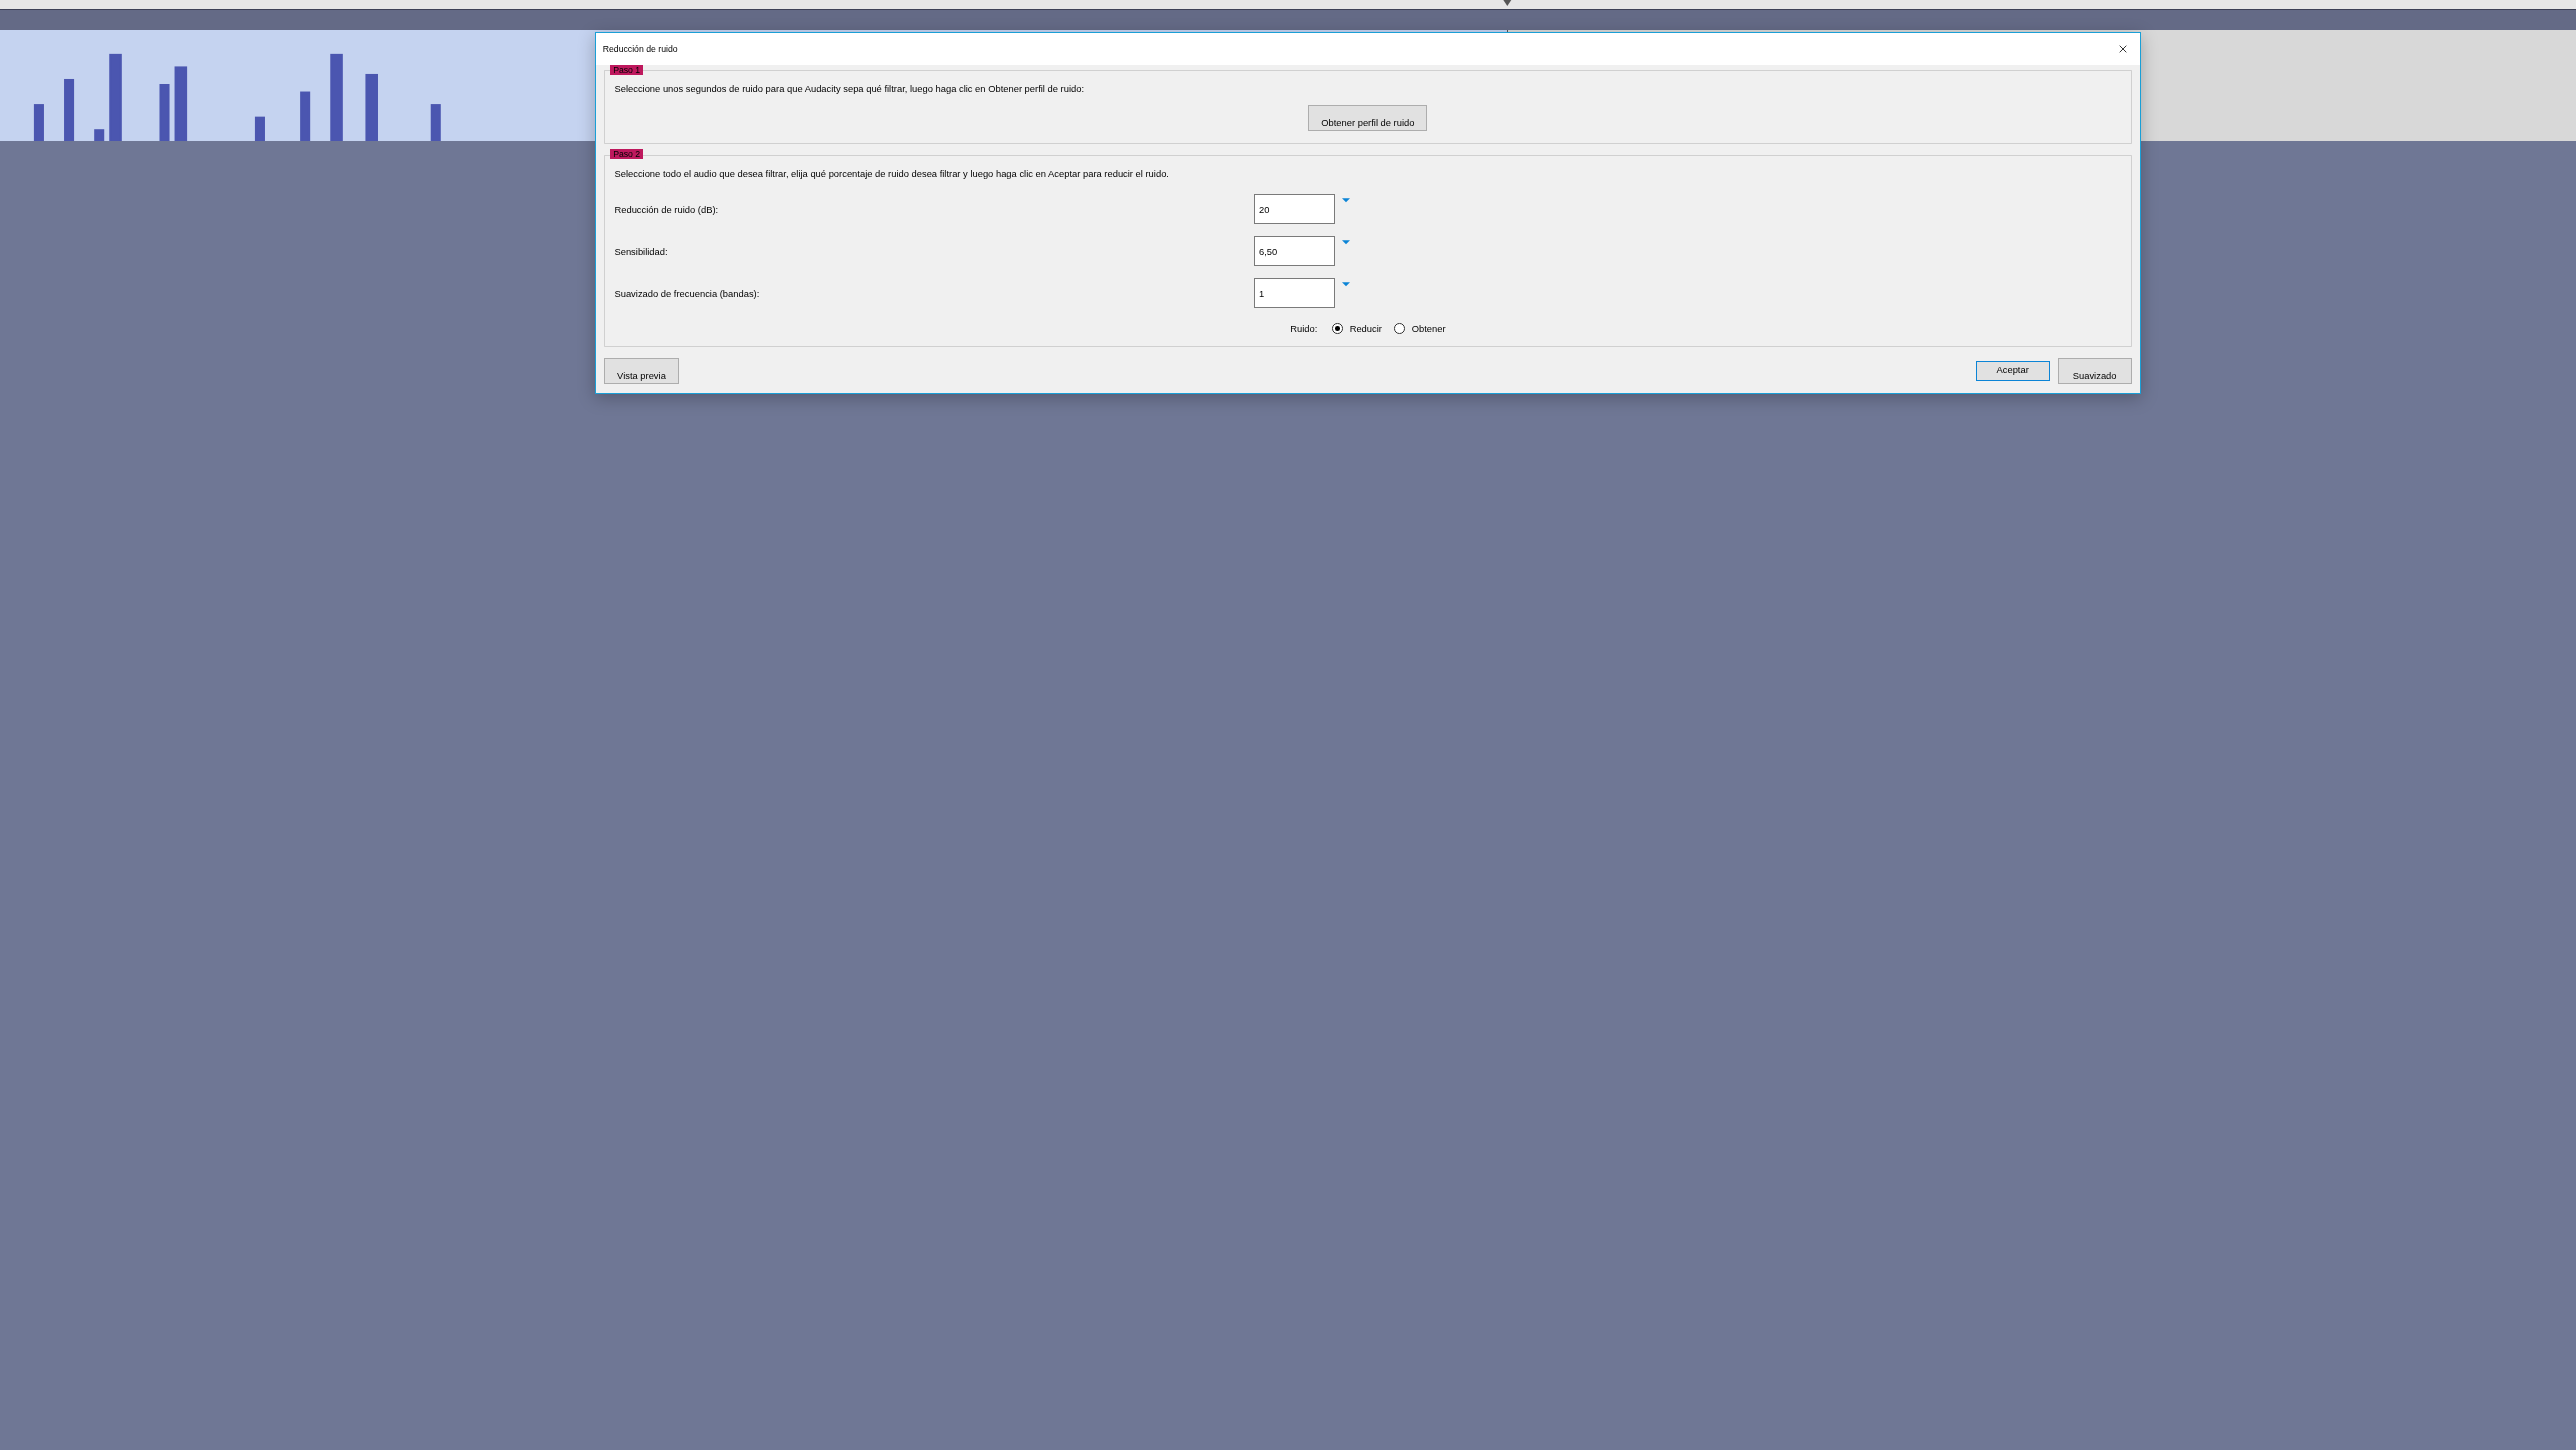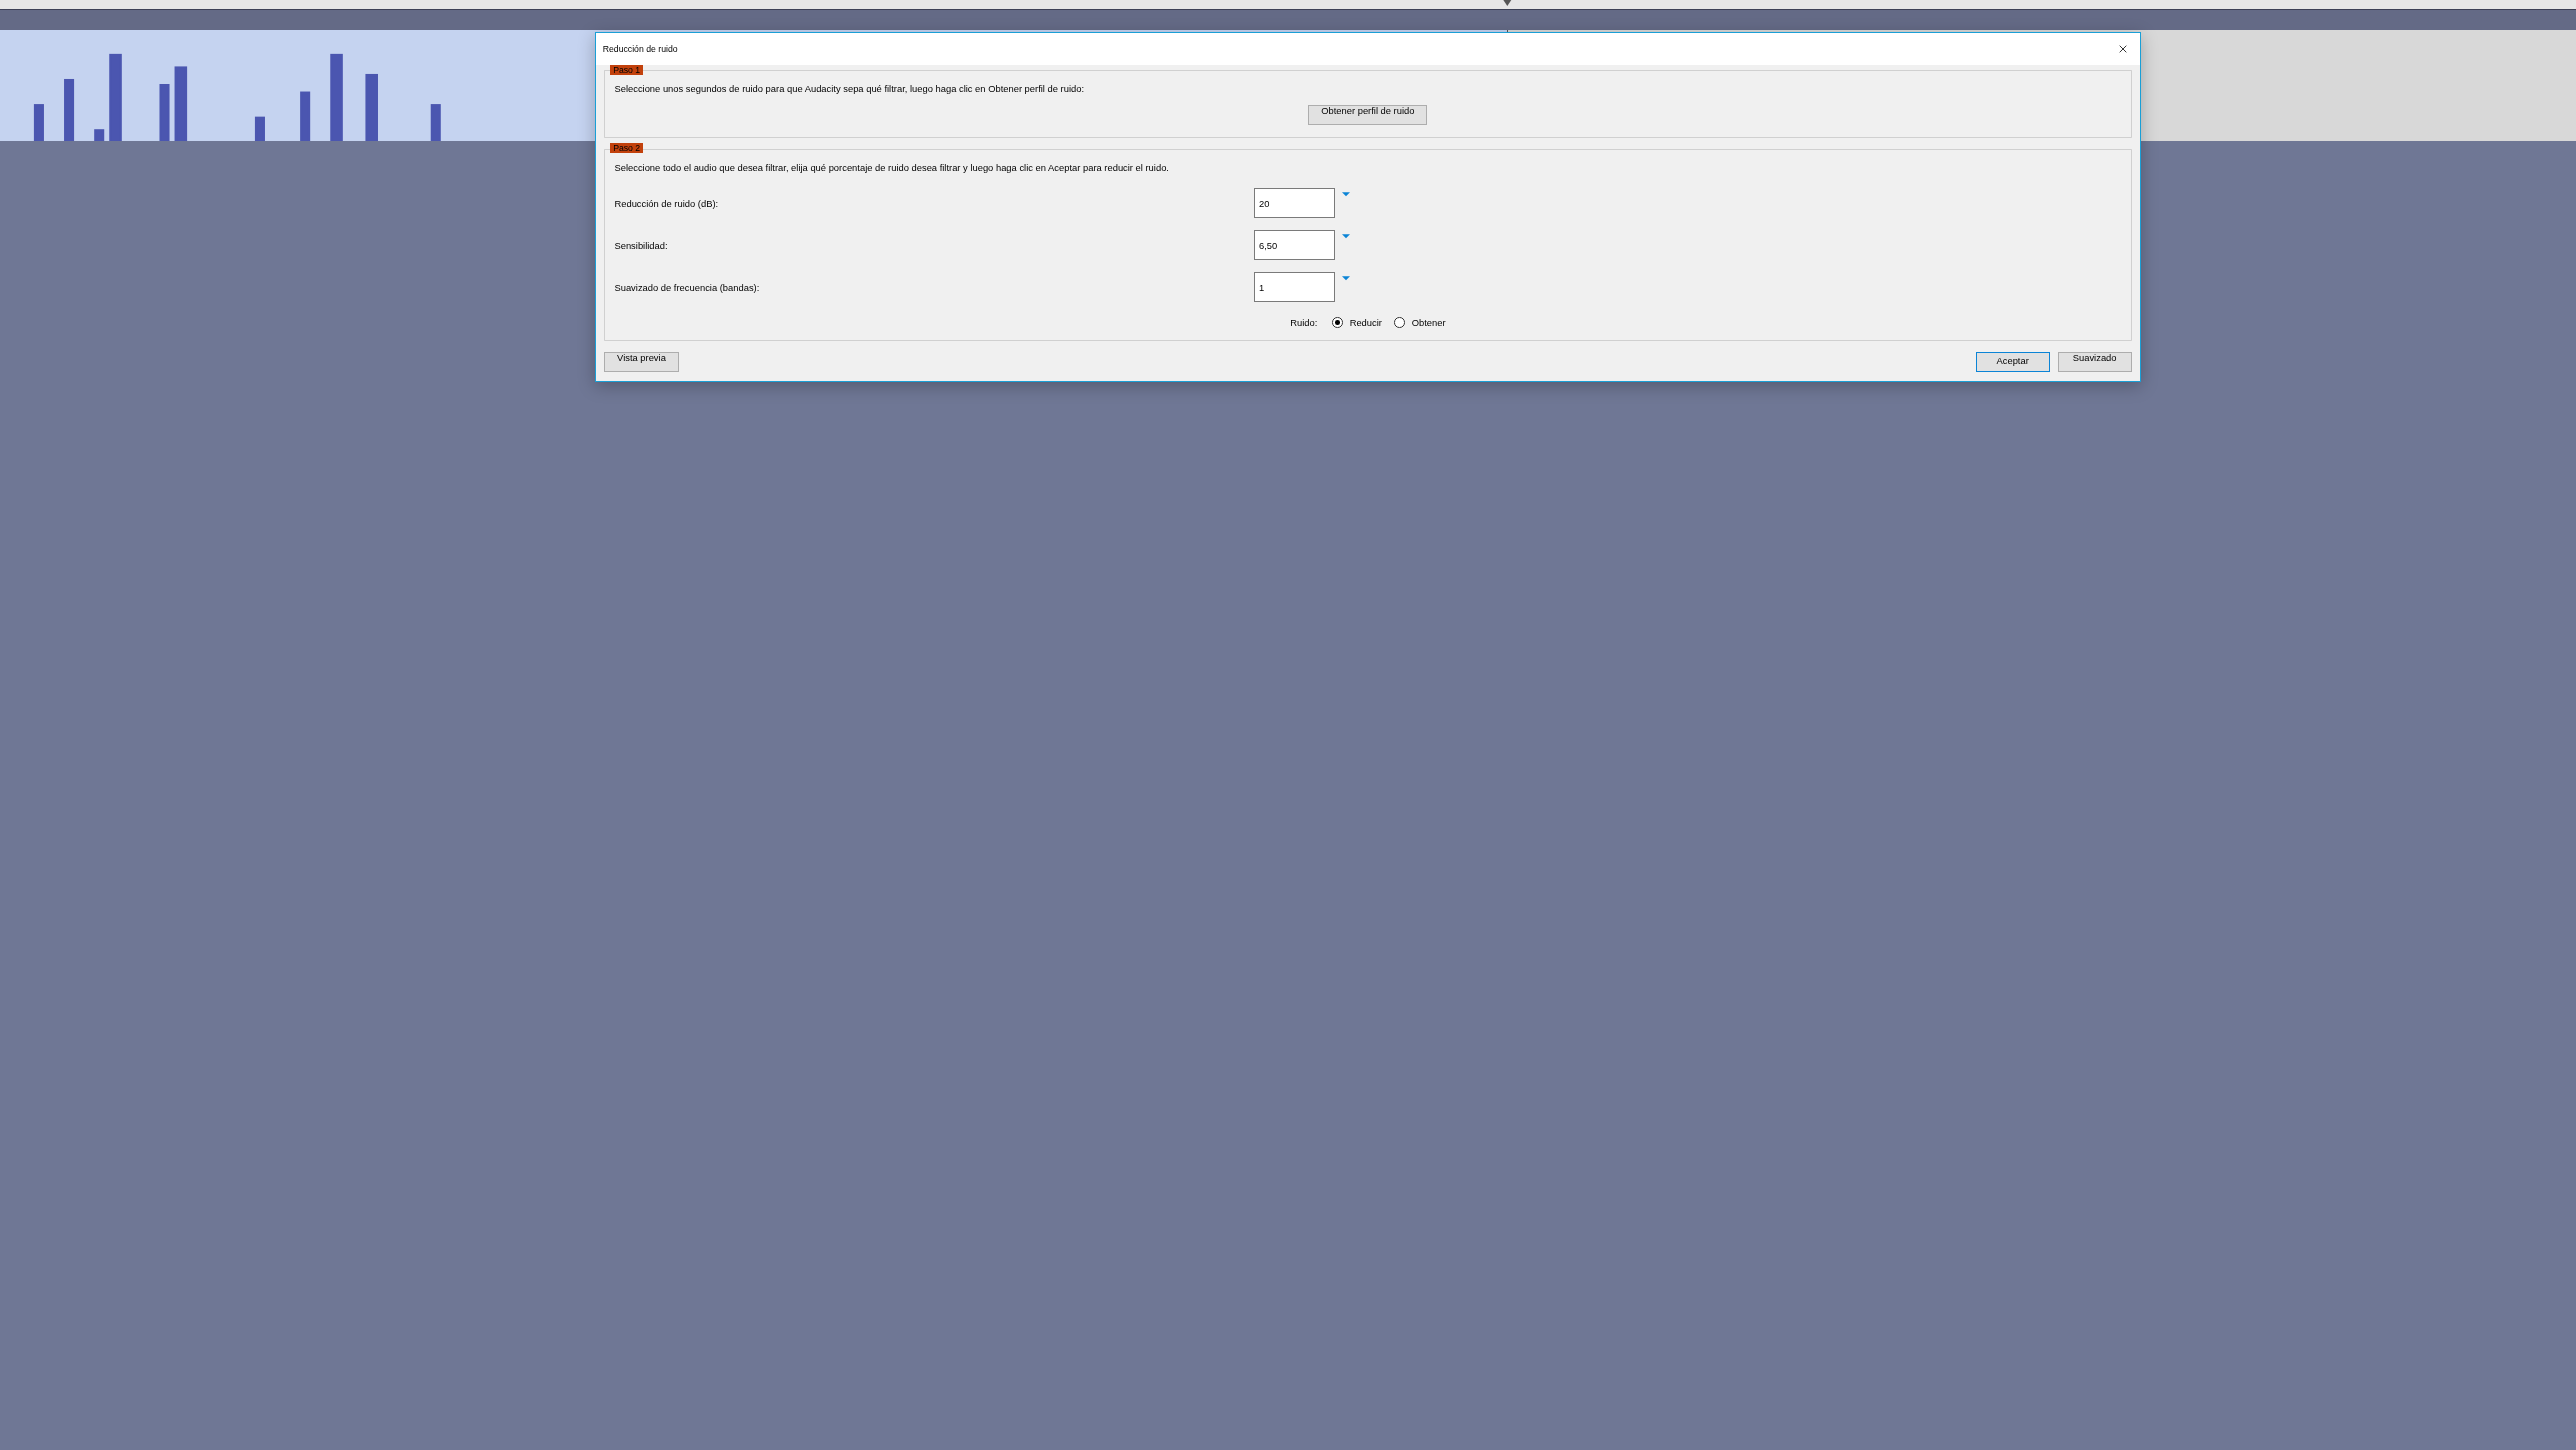--- a/index.html
+++ b/index.html
@@ -122,36 +122,36 @@
     padding: 12px 9.4px 12px 9.4px;
     margin-bottom: 10.7px;
     position: relative;
     background: #f0f0f0;
   }
   .groupbox > .legend {
     position: absolute;
     top: -6.7px;
     left: 5.4px;
     padding: 0 2.7px;
-    background: #c2410c;
+    background: #be185d;
     font-size: 8.7px;
     color: #000;
   }
   .group-desc {
     margin: 0 0 9.4px 0;
     line-height: 1.35;
     color: #000;
     font-size: 9.4px;
   }
 
   .center { text-align: center; }
 
   .btn {
     display: inline-block;
-    padding: 0 12px;
+    padding: 12px 12px;
     background: #e1e1e1;
     border: 0.7px solid #adadad;
     font-size: 9.4px;
     color: #000;
     cursor: pointer;
     min-width: 47px;
     text-align: center;
     box-sizing: border-box;
     height: 20px;
     line-height: 10.7px;

